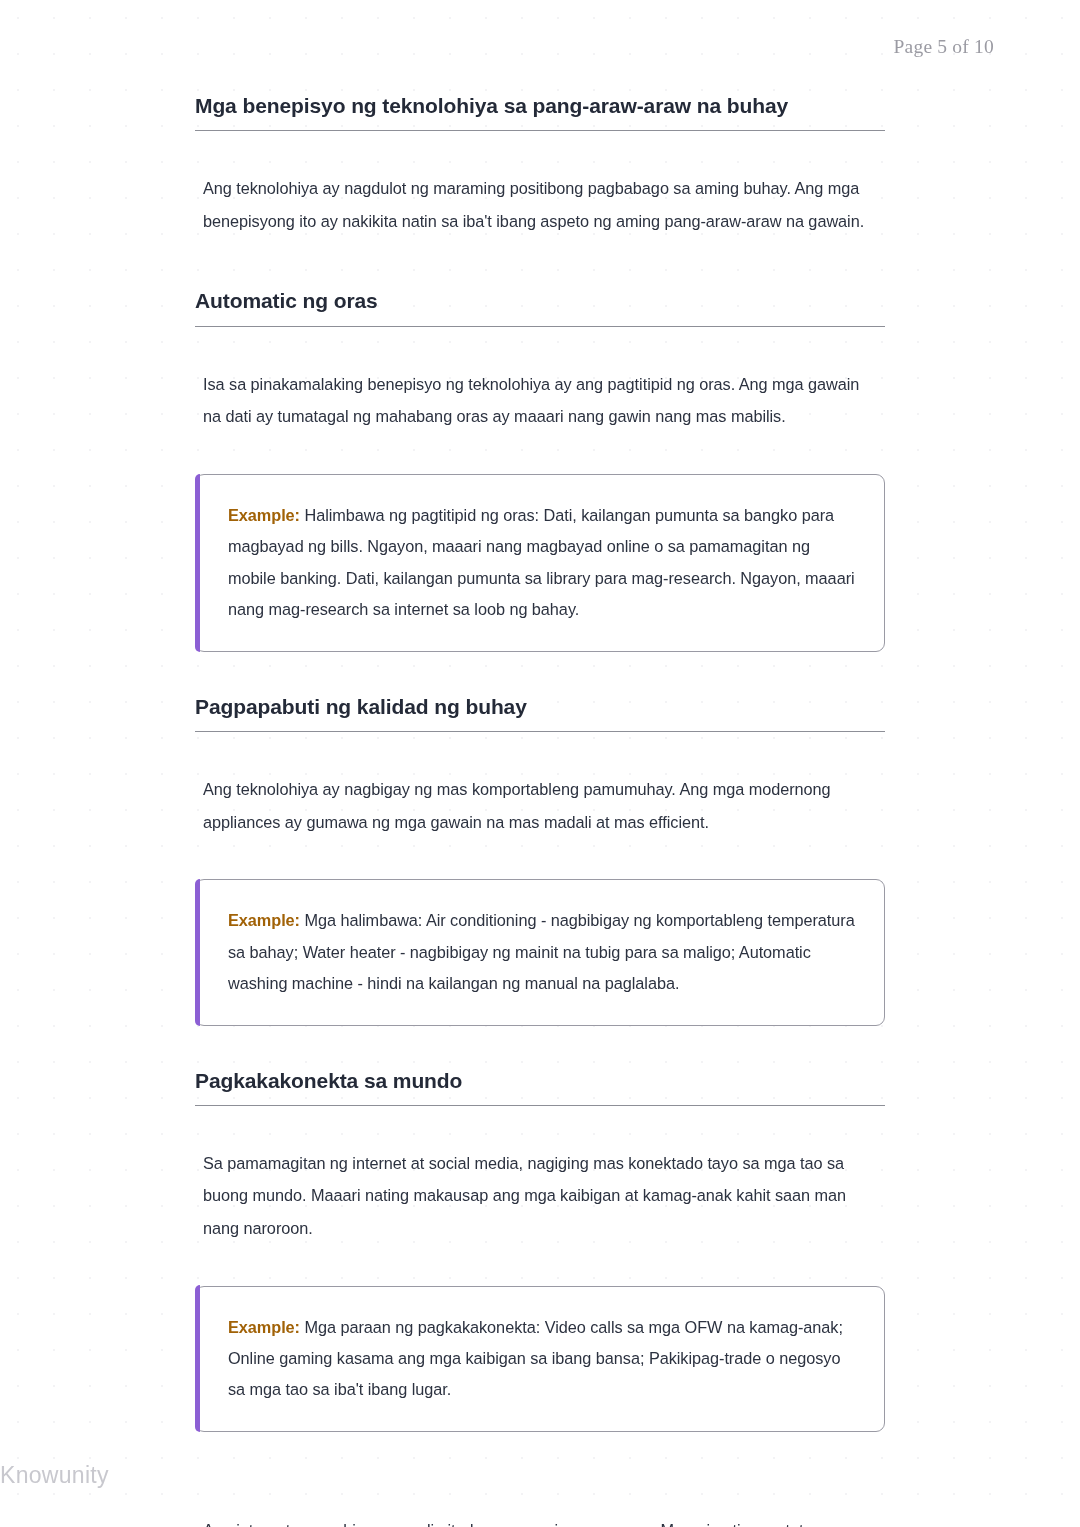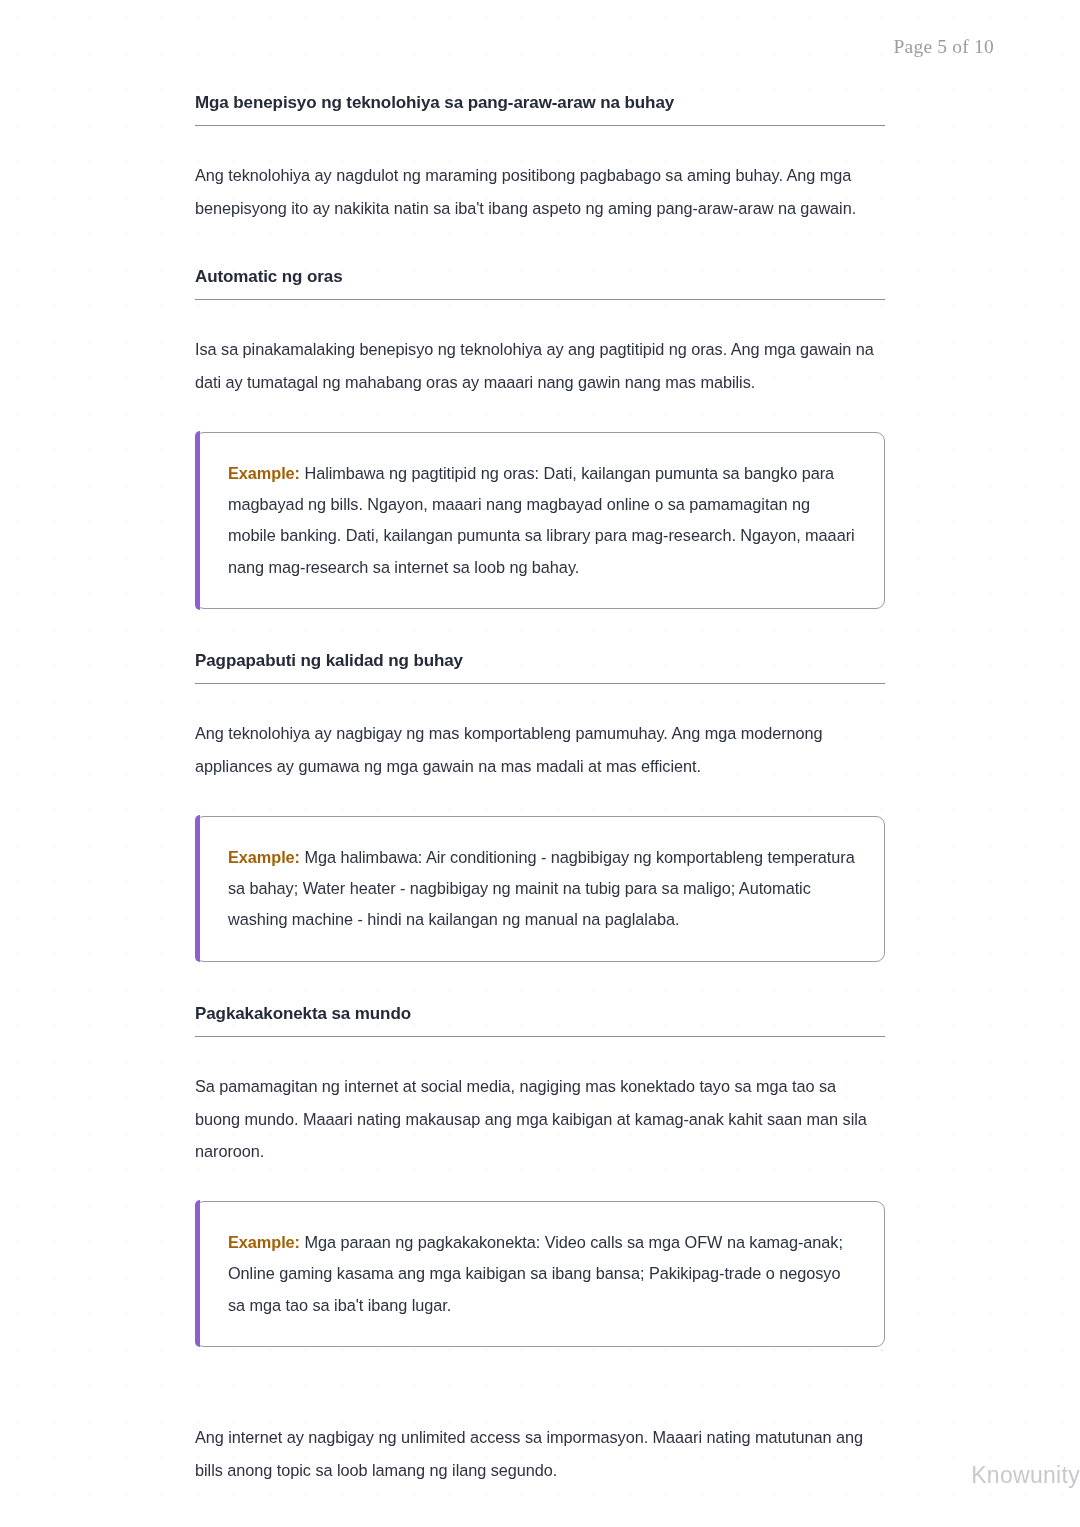--- a/index.html
+++ b/index.html
@@ -33,35 +33,35 @@
   }
 
   .content {
     position: absolute;
     left: 195px;
     top: 92px;
     width: 690px;
   }
 
   .section-heading {
-    font-size: 17px;
+    font-size: 21px;
     font-weight: bold;
     color: #242a38;
     letter-spacing: -0.1px;
     margin: 0;
     padding: 0 0 11px 0;
     border-bottom: 1.6px solid #8d8f97;
     line-height: 1.3;
   }
 
   .body-text {
     font-size: 16.3px;
     color: #2c3240;
     line-height: 2.0;
-    margin: 0;
+    margin: 8px;
     letter-spacing: -0.05px;
   }
 
   .callout {
     position: relative;
     border: 1.3px solid #9a9aa4;
     border-radius: 9px;
     background: #ffffff;
     padding: 25px 28px 25px 32px;
     box-sizing: border-box;
@@ -89,21 +89,21 @@
   .gap-after-heading { height: 33px; }
   .gap-para-to-heading { height: 42px; }
   .gap-para-to-callout { height: 33px; }
   .gap-callout-to-heading { height: 41px; }
 
   .watermark {
     position: absolute;
     left: 0;
     right: 0;
     top: 1462px;
-    text-align: right;
+    text-align: left;
     font-size: 23px;
     color: #c8c8ce;
     letter-spacing: 0.3px;
   }
 </style>
 </head>
 <body>
 
 <div class="page">
 
@@ -134,21 +134,21 @@
     <div class="gap-para-to-callout"></div>
     <div class="callout">
       <span class="callout-bar"></span>
       <div class="callout-text"><span class="callout-label">Example:</span><span> Mga halimbawa: Air conditioning - nagbibigay ng komportableng temperatura sa bahay; Water heater - nagbibigay ng mainit na tubig para sa maligo; Automatic washing machine - hindi na kailangan ng manual na paglalaba.</span></div>
     </div>
 
     <div class="gap-callout-to-heading"></div>
 
     <h3 class="section-heading">Pagkakakonekta sa mundo</h3>
     <div class="gap-after-heading"></div>
-    <p class="body-text">Sa pamamagitan ng internet at social media, nagiging mas konektado tayo sa mga tao sa buong mundo. Maaari nating makausap ang mga kaibigan at kamag-anak kahit saan man sila naroroon.</p>
+    <p class="body-text">Sa pamamagitan ng internet at social media, nagiging mas konektado tayo sa mga tao sa buong mundo. Maaari nating makausap ang mga kaibigan at kamag-anak kahit saan man nang naroroon.</p>
     <div class="gap-para-to-callout"></div>
     <div class="callout">
       <span class="callout-bar"></span>
       <div class="callout-text"><span class="callout-label">Example:</span><span> Mga paraan ng pagkakakonekta: Video calls sa mga OFW na kamag-anak; Online gaming kasama ang mga kaibigan sa ibang bansa; Pakikipag-trade o negosyo sa mga tao sa iba't ibang lugar.</span></div>
     </div>
 
     <div class="gap-callout-to-heading"></div>
 
     <div class="gap-after-heading"></div>
     <p class="body-text">Ang internet ay nagbigay ng unlimited access sa impormasyon. Maaari nating matutunan ang bills anong topic sa loob lamang ng ilang segundo.</p>

